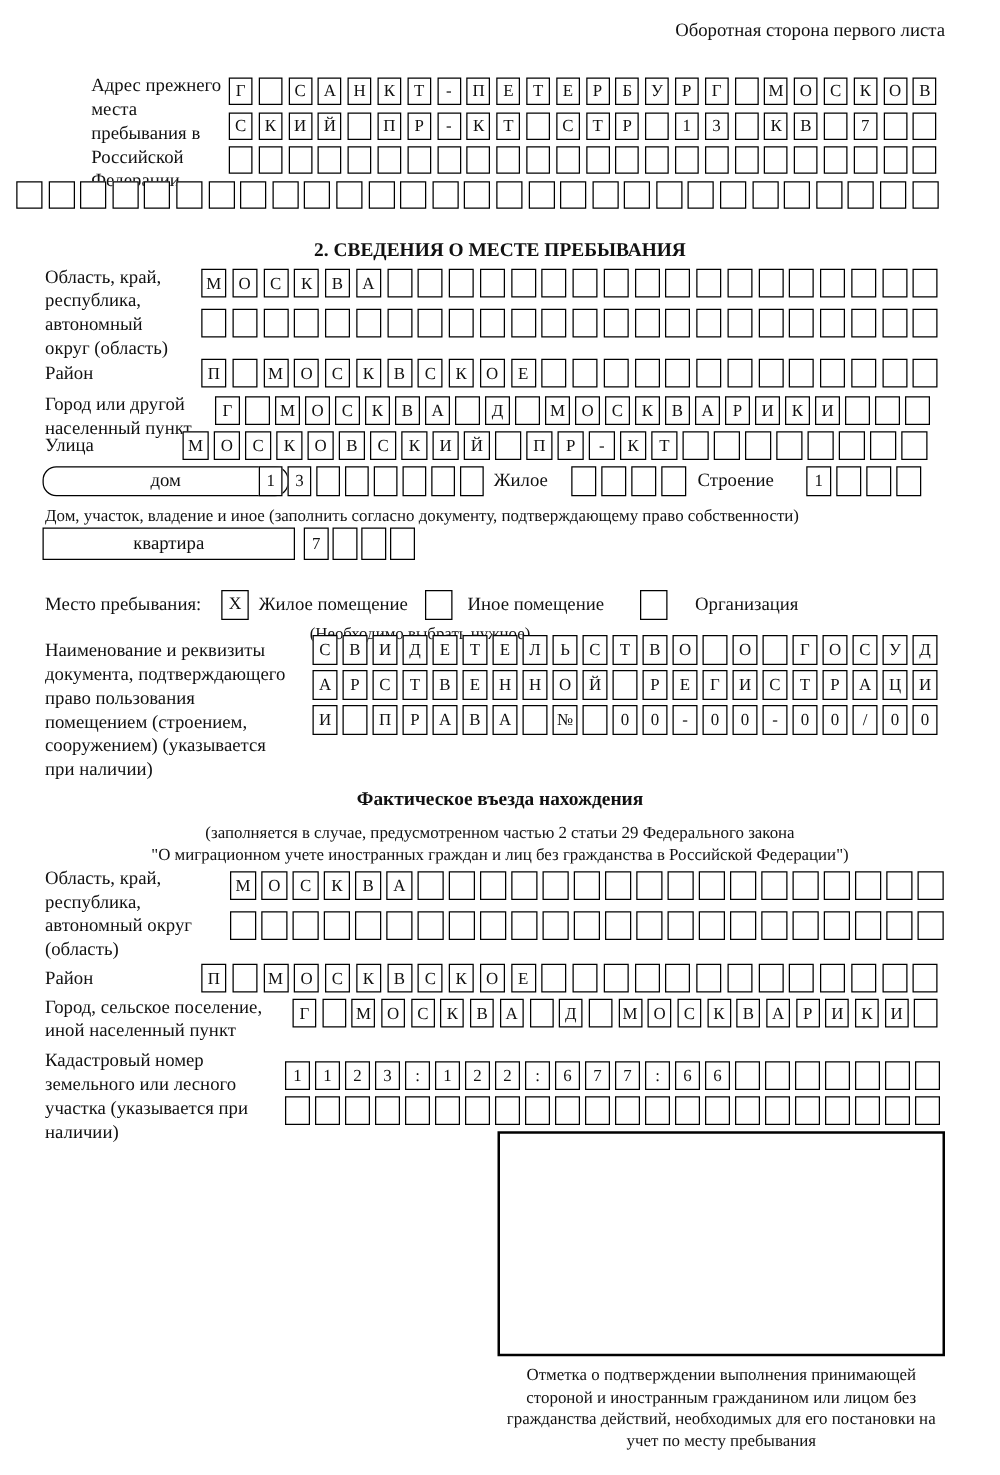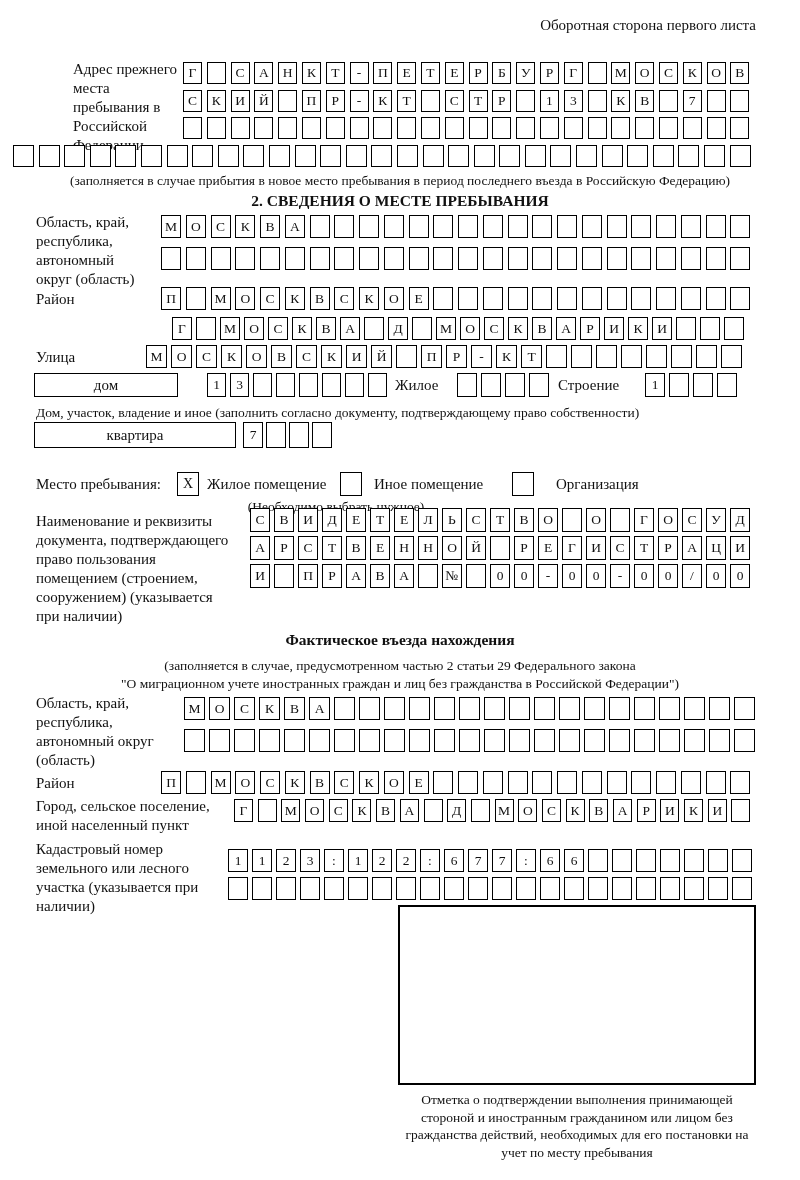--- a/index.html
+++ b/index.html
@@ -140,21 +140,20 @@
       <div class="cell" style="width: 21px; height: 22px;"></div>
       <div class="cell" style="width: 21px; height: 22px;"></div>
       <div class="cell" style="width: 21px; height: 22px;"></div>
       <div class="cell" style="width: 21px; height: 22px;"></div>
       <div class="cell" style="width: 21px; height: 22px;"></div>
       <div class="cell" style="width: 21px; height: 22px;"></div>
       <div class="cell" style="width: 21px; height: 22px;"></div>
       <div class="cell" style="width: 21px; height: 22px;"></div>
       <div class="cell" style="width: 21px; height: 22px;"></div>
     </div>
-  <div class="abs note center" style="left:0;top:172px;width:800px;">(заполняется в случае прибытия в новое место пребывания в период последнего въезда в Российскую Федерацию)</div>
 
   <div class="abs title center" style="left:0;top:192px;width:800px;">2. СВЕДЕНИЯ О МЕСТЕ ПРЕБЫВАНИЯ</div>
 
   <div class="abs lbl" style="left:36px;top:213px;width:104px;">Область, край, республика, автономный округ (область)</div>
   <div class="abs cellrow" style="left:161px;top:215px;gap:4.75px;--cw:20px;--chh:23px;">
       <div class="cell" style="width: 20px; height: 23px;">М</div>
       <div class="cell" style="width: 20px; height: 23px;">О</div>
       <div class="cell" style="width: 20px; height: 23px;">С</div>
       <div class="cell" style="width: 20px; height: 23px;">К</div>
       <div class="cell" style="width: 20px; height: 23px;">В</div>
@@ -226,20 +225,21 @@
       <div class="cell" style="width: 20px; height: 23px;"></div>
       <div class="cell" style="width: 20px; height: 23px;"></div>
       <div class="cell" style="width: 20px; height: 23px;"></div>
       <div class="cell" style="width: 20px; height: 23px;"></div>
       <div class="cell" style="width: 20px; height: 23px;"></div>
       <div class="cell" style="width: 20px; height: 23px;"></div>
       <div class="cell" style="width: 20px; height: 23px;"></div>
       <div class="cell" style="width: 20px; height: 23px;"></div>
     </div>
 
+  <div class="abs lbl" style="left:36px;top:315px;width:122px;">Город или другой населенный пункт</div>
   <div class="abs cellrow" style="left:172px;top:317px;gap:4px;--cw:20px;--chh:23px;">
       <div class="cell" style="width: 20px; height: 23px;">Г</div>
       <div class="cell" style="width: 20px; height: 23px;"></div>
       <div class="cell" style="width: 20px; height: 23px;">М</div>
       <div class="cell" style="width: 20px; height: 23px;">О</div>
       <div class="cell" style="width: 20px; height: 23px;">С</div>
       <div class="cell" style="width: 20px; height: 23px;">К</div>
       <div class="cell" style="width: 20px; height: 23px;">В</div>
       <div class="cell" style="width: 20px; height: 23px;">А</div>
       <div class="cell" style="width: 20px; height: 23px;"></div>
@@ -281,21 +281,21 @@
       <div class="cell" style="width: 21px; height: 23px;"></div>
       <div class="cell" style="width: 21px; height: 23px;"></div>
       <div class="cell" style="width: 21px; height: 23px;"></div>
       <div class="cell" style="width: 21px; height: 23px;"></div>
       <div class="cell" style="width: 21px; height: 23px;"></div>
       <div class="cell" style="width: 21px; height: 23px;"></div>
       <div class="cell" style="width: 21px; height: 23px;"></div>
       <div class="cell" style="width: 21px; height: 23px;"></div>
     </div>
 
-  <div class="abs widebox" style="left:34px;top:373px;width:144px;height:24px;">дом</div>
+  <div class="abs widebox" style="left:34px;top:373px;width:197px;height:24px;border-radius:11px;">дом</div>
   <div class="abs cellrow" style="left:207px;top:373px;gap:4px;--cw:19px;--chh:24px;">
       <div class="cell" style="width: 19px; height: 24px;">1</div>
       <div class="cell" style="width: 19px; height: 24px;">3</div>
       <div class="cell" style="width: 19px; height: 24px;"></div>
       <div class="cell" style="width: 19px; height: 24px;"></div>
       <div class="cell" style="width: 19px; height: 24px;"></div>
       <div class="cell" style="width: 19px; height: 24px;"></div>
       <div class="cell" style="width: 19px; height: 24px;"></div>
       <div class="cell" style="width: 19px; height: 24px;"></div>
     </div>

